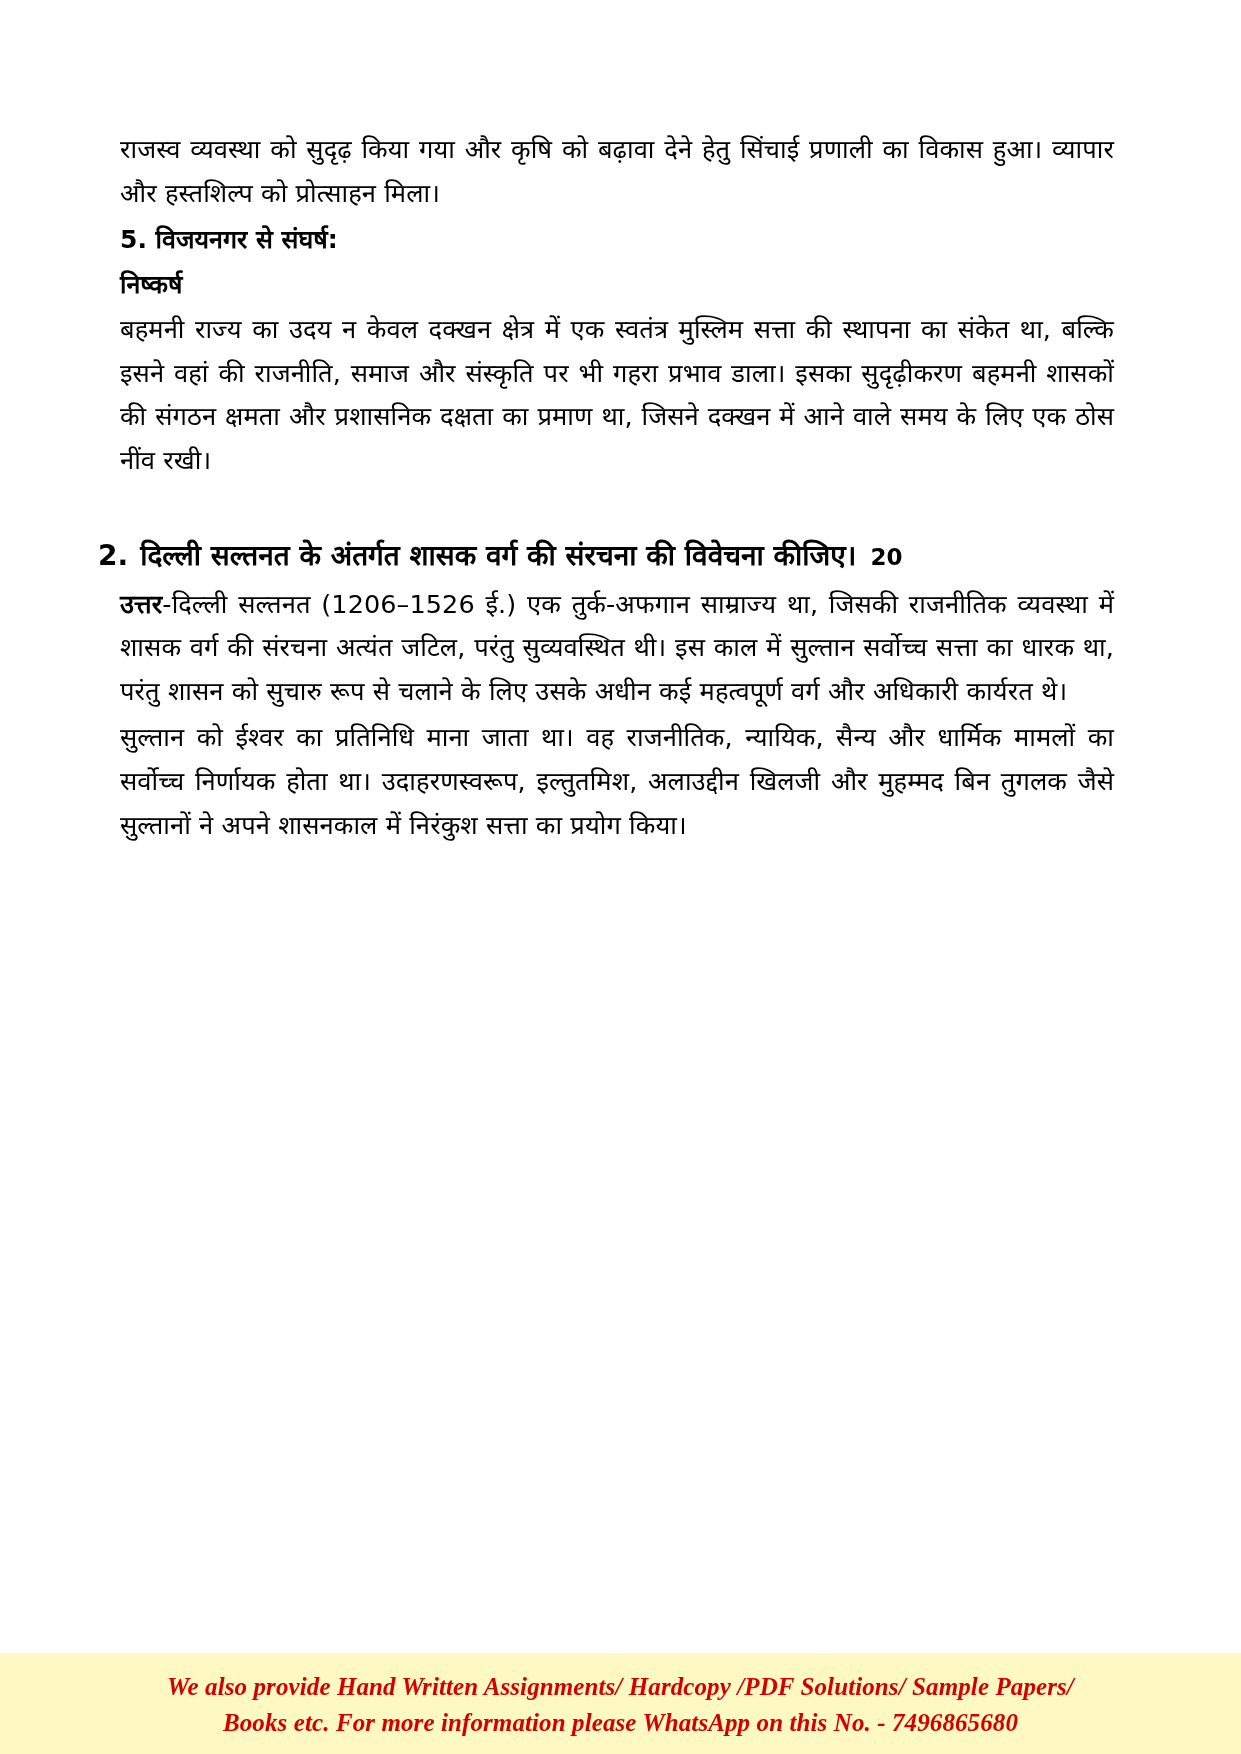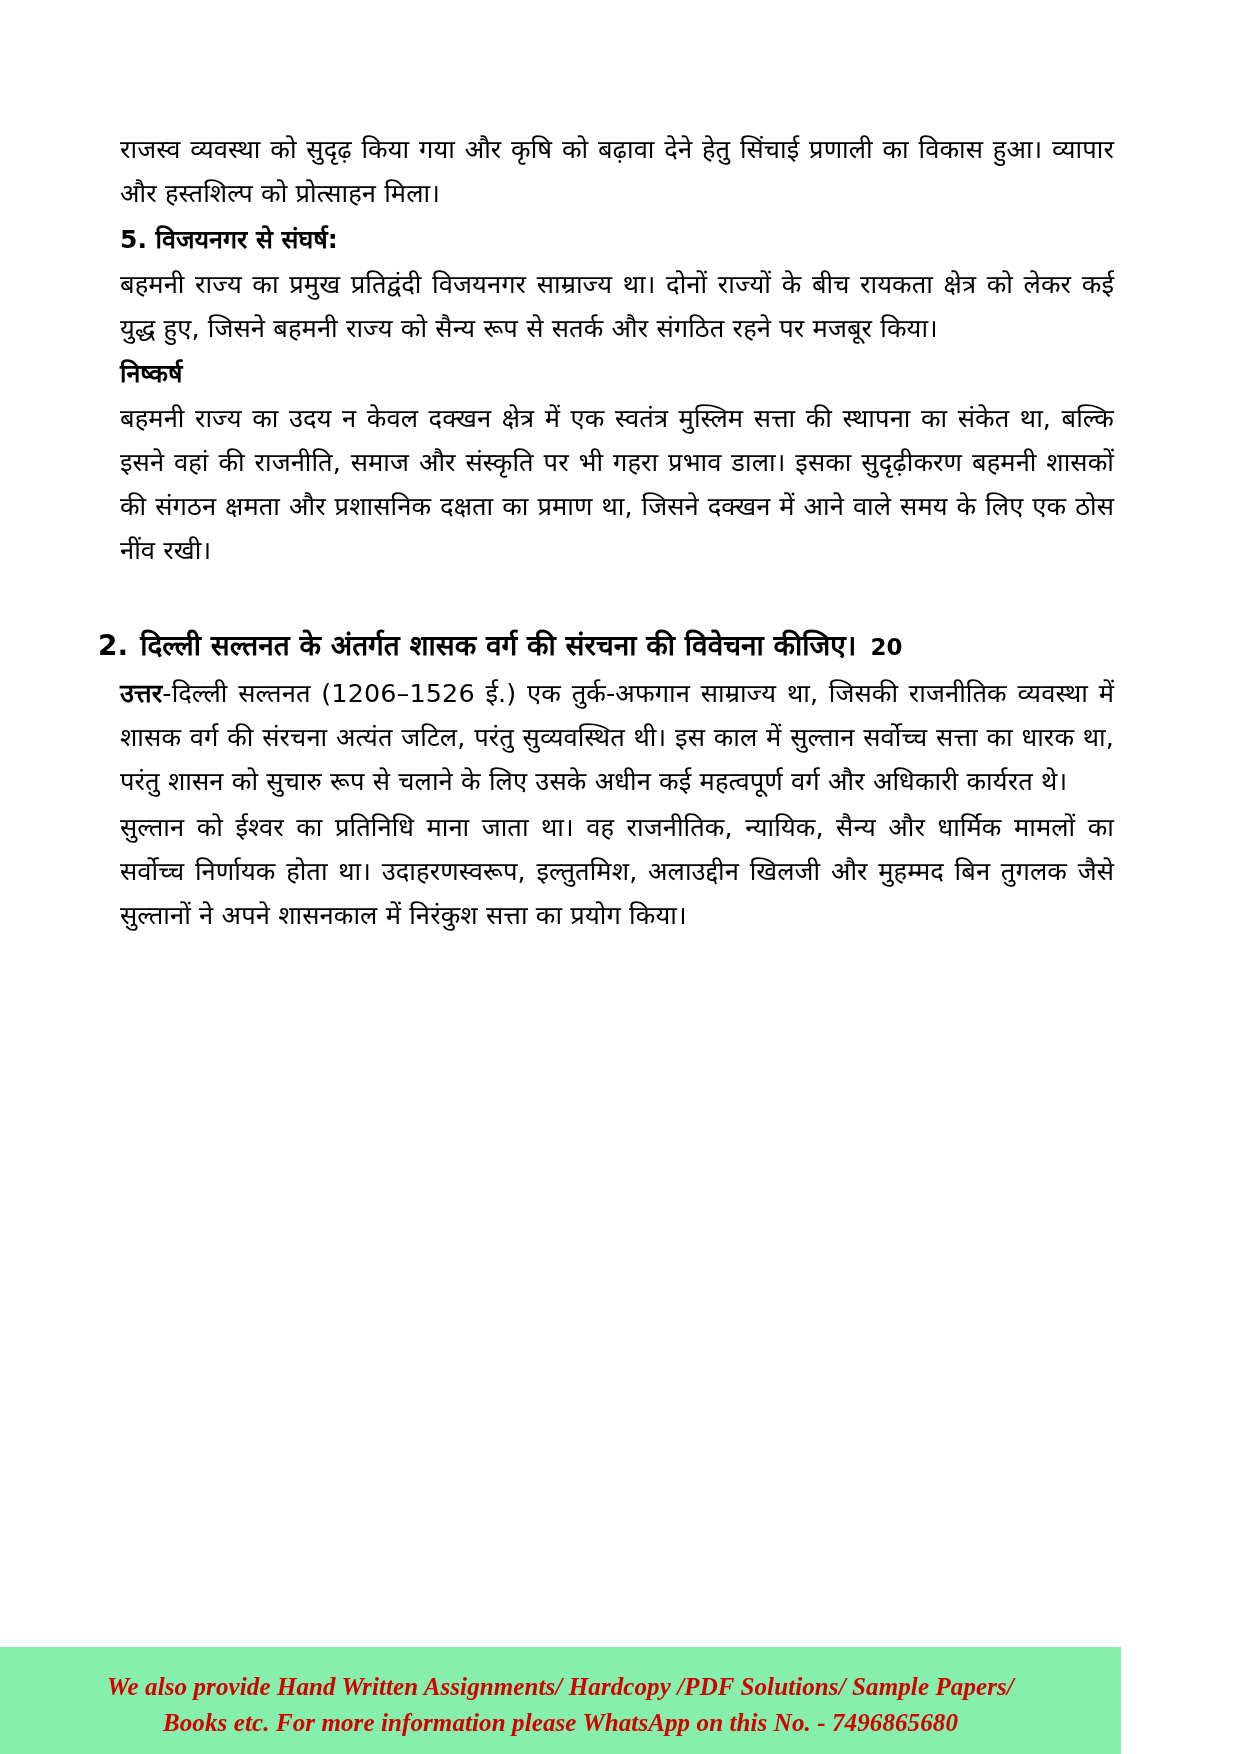--- a/index.html
+++ b/index.html
@@ -74,23 +74,23 @@
     font-size: 23px;
     margin-left: 14px;
   }
   .ans-lead {
     font-weight: bold;
   }
   .footer {
     position: absolute;
     left: 0;
     bottom: 0;
-    width: 1121px;
-    background: #86efac;
-    padding: 22px 0 14px 0;
+    width: 1241px;
+    background: #fef9c3;
+    padding: 16px 0 14px 0;
     box-sizing: border-box;
   }
   .footer-line {
     font-family: "Liberation Serif", serif;
     font-style: italic;
     font-weight: bold;
     font-size: 25px;
     color: #d40000;
     text-align: center;
     line-height: 1.42;
@@ -103,21 +103,20 @@
 <div class="page">
 
   <div class="content">
 
     <p class="para">राजस्व व्यवस्था को सुदृढ़ किया गया और कृषि को बढ़ावा देने हेतु सिंचाई प्रणाली का विकास हुआ। व्यापार और हस्तशिल्प को प्रोत्साहन मिला।</p>
 
 
 
     <p class="heading">5. विजयनगर से संघर्ष:</p>
 
-    <p class="para">बहमनी राज्य का प्रमुख प्रतिद्वंदी विजयनगर साम्राज्य था। दोनों राज्यों के बीच रायकता क्षेत्र को लेकर कई युद्ध हुए, जिसने बहमनी राज्य को सैन्य रूप से सतर्क और संगठित रहने पर मजबूर किया।</p>
 
     <p class="heading">निष्कर्ष</p>
 
     <p class="para">बहमनी राज्य का उदय न केवल दक्खन क्षेत्र में एक स्वतंत्र मुस्लिम सत्ता की स्थापना का संकेत था, बल्कि इसने वहां की राजनीति, समाज और संस्कृति पर भी गहरा प्रभाव डाला। इसका सुदृढ़ीकरण बहमनी शासकों की संगठन क्षमता और प्रशासनिक दक्षता का प्रमाण था, जिसने दक्खन में आने वाले समय के लिए एक ठोस नींव रखी।</p>
 
     <div class="spacer-lg"></div>
 
     <div class="q-block">
       <span class="q-num">2.</span>
       <span class="q-text"><span>दिल्ली सल्तनत के अंतर्गत शासक वर्ग की संरचना की विवेचना कीजिए।</span><span class="q-marks">20</span></span>

